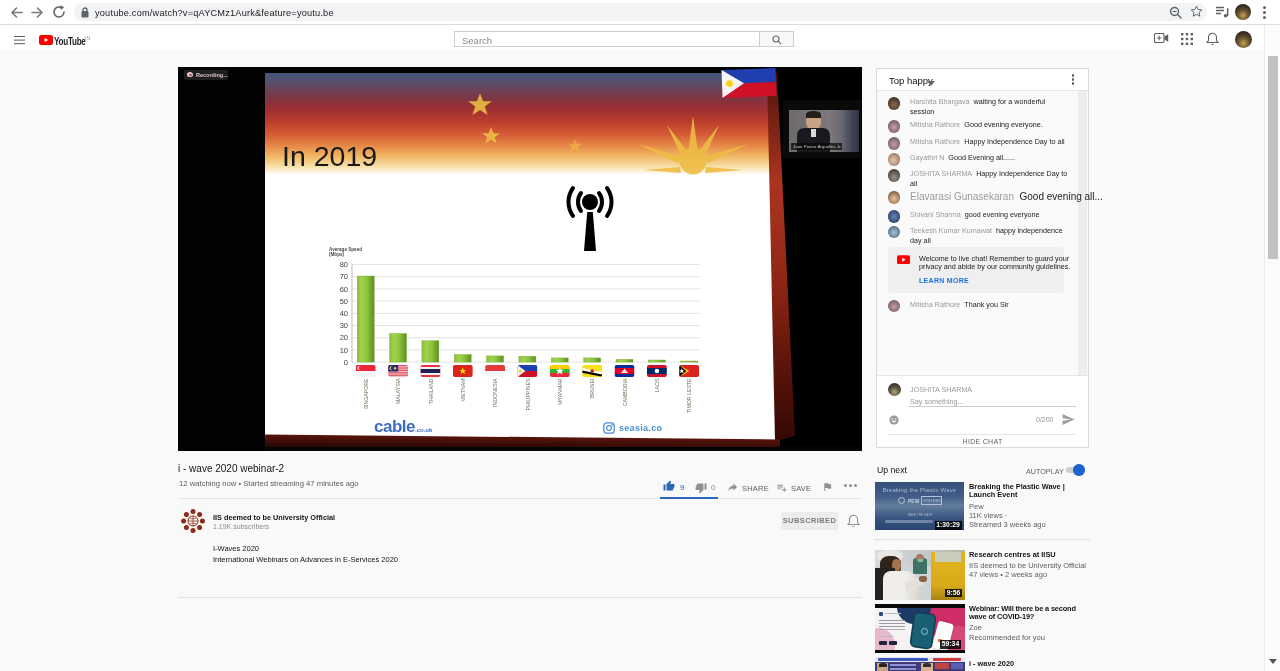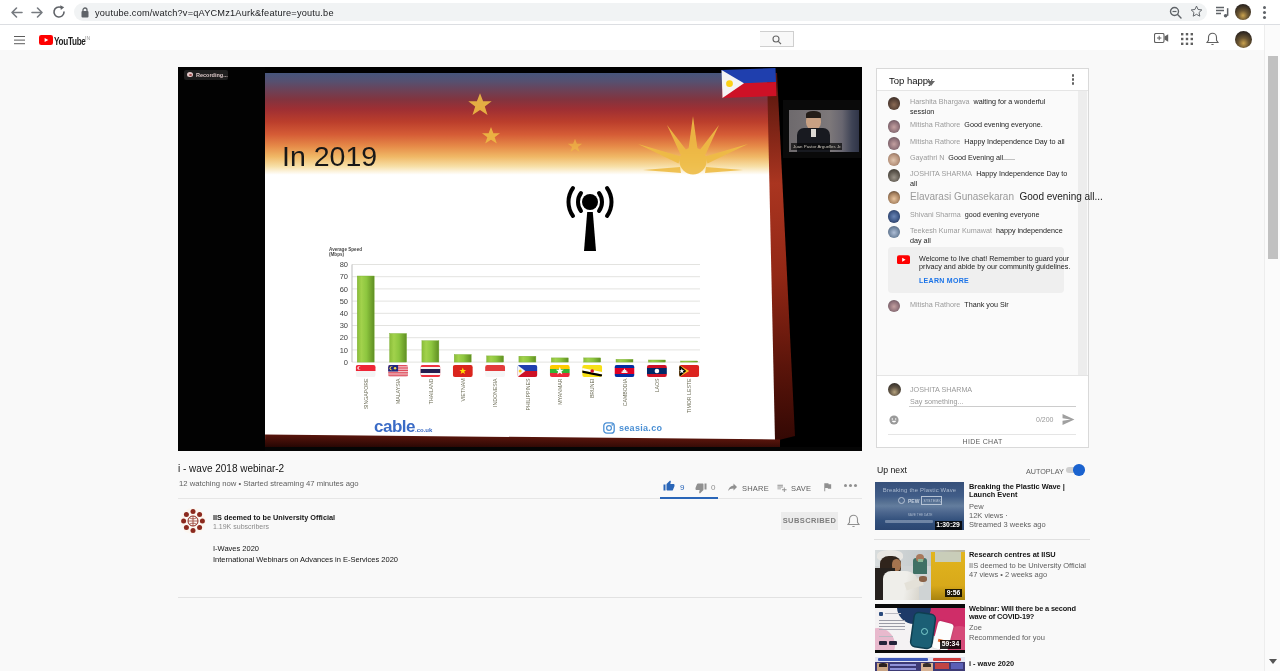--- a/index.html
+++ b/index.html
@@ -60,20 +60,23 @@
 
   <div class="abs" style="left:13.5px;top:10.5px;width:11px;height:1.5px;background:#5c5c5c;box-shadow:0 3.6px 0 #5c5c5c, 0 7.2px 0 #5c5c5c;"></div>
 
   <svg class="abs" style="left:38.5px;top:9.5px;" width="14" height="10" viewBox="0 0 20 14">
     <rect x="0" y="0" width="20" height="14" rx="3.2" fill="#fe0000"></rect>
     <path d="M8 4 L13.2 7 L8 10 Z" fill="#fff"></path>
   </svg>
   <div class="abs" style="left:53.5px;top:9.5px;font-size:11px;font-weight:bold;color:#1d1d1d;letter-spacing:-0.4px;transform:scaleX(0.74);transform-origin:0 0;">YouTube</div>
   <div class="abs" style="left:85px;top:9.5px;font-size:5px;color:#909090;">IN</div>
 
+  <div class="abs" style="left:454px;top:6px;width:306px;height:16px;border:1px solid #cfcfcf;background:#fff;">
+    <div class="abs" style="left:7px;top:3px;font-size:9.5px;color:#8a8a8a;">Search</div>
+  </div>
   <div class="abs" style="left:760px;top:6px;width:34px;height:16px;border:1px solid #cfcfcf;border-left:none;background:#f8f8f8;">
     <svg class="abs" style="left:12px;top:3px;" width="10" height="10" viewBox="0 0 10 10">
       <circle cx="4" cy="4" r="3" stroke="#666" stroke-width="1.1" fill="none"></circle>
       <path d="M6.3 6.3 L9 9" stroke="#666" stroke-width="1.1"></path>
     </svg>
   </div>
 
   <svg class="abs" style="left:1154px;top:8px;" width="15" height="10" viewBox="0 0 15 10">
     <rect x="0.5" y="0.5" width="9.5" height="9" rx="1.4" fill="none" stroke="#606060" stroke-width="1.1"></rect>
     <path d="M10.5 3.6 L14.2 1.2 V8.8 L10.5 6.4 Z" fill="#606060"></path>
@@ -324,21 +327,21 @@
   </div>
 
   <div class="abs" style="left:6px;top:3px;width:44px;height:10px;background:#1e1e1e;border-radius:2px;">
     <div class="abs" style="left:3px;top:2px;width:6px;height:5px;border-radius:50% 50% 40% 40%;background:#e3c9c9;"></div>
     <div class="abs" style="left:4.5px;top:3.5px;width:3px;height:2.5px;border-radius:50%;background:#a05050;"></div>
     <div class="abs" style="left:12px;top:1.5px;font-size:5.5px;font-weight:bold;color:#ddc9c9;">Recording...</div>
   </div>
 </div>
 
 <div id="info">
-  <div class="abs" style="left:178px;top:463px;font-size:10px;color:#141414;">i - wave 2018 webinar-2</div>
+  <div class="abs" style="left:178px;top:463px;font-size:10px;color:#141414;">i - wave 2020 webinar-2</div>
   <div class="abs" style="left:179px;top:478.5px;font-size:7.7px;color:#606060;">12 watching now • Started streaming 47 minutes ago</div>
 
   <svg class="abs" style="left:663px;top:479.5px;" width="12" height="12" viewBox="0 0 24 24" fill="#2a66b8">
     <path d="M1 21h4V9H1v12zm22-11c0-1.1-.9-2-2-2h-6.31l.95-4.57.03-.32c0-.41-.17-.79-.44-1.06L14.17 1 7.59 7.59C7.22 7.95 7 8.45 7 9v10c0 1.1.9 2 2 2h9c.83 0 1.54-.5 1.84-1.22l3.02-7.05c.09-.23.14-.47.14-.73v-2z"></path>
   </svg>
   <div class="abs" style="left:680px;top:483px;font-size:8px;color:#2a66b8;">9</div>
   <svg class="abs" style="left:695px;top:482px;" width="12" height="12" viewBox="0 0 24 24" fill="#909090">
     <path d="M15 3H6c-.83 0-1.54.5-1.84 1.22l-3.02 7.05c-.09.23-.14.47-.14.73v2c0 1.1.9 2 2 2h6.31l-.95 4.57-.03.32c0 .41.17.79.44 1.06L9.83 23l6.59-6.59c.36-.36.58-.86.58-1.41V5c0-1.1-.9-2-2-2zm4 0v12h4V3h-4z"></path>
   </svg>
   <div class="abs" style="left:711px;top:483px;font-size:8px;color:#909090;">0</div>
@@ -462,21 +465,21 @@
     <div class="abs" style="left:23px;top:15px;width:7px;height:7px;border-radius:50%;border:1.2px solid #b5c2d4;"></div>
     <div class="abs" style="left:33px;top:16.5px;font-size:5px;font-weight:bold;color:#c5d0de;">PEW</div>
     <div class="abs" style="left:46px;top:14.5px;width:21px;height:8.5px;border:1px solid #b5c2d4;"></div>
     <div class="abs" style="left:48.5px;top:17.5px;font-size:3.2px;color:#c5d0de;letter-spacing:.3px;">SYSTEMIQ</div>
     <div class="abs" style="left:20px;top:31.5px;width:50px;text-align:center;font-size:3.2px;color:rgba(220,228,240,.6);">SAVE THE DATE</div>
     <div class="abs" style="left:10px;top:38.5px;width:48px;height:3px;background:rgba(205,216,230,.4);border-radius:1px;"></div>
   </div>
   <div class="abs" style="left:934.5px;top:521px;width:27px;height:8.5px;background:rgba(0,0,0,.85);color:#fff;font-size:6.8px;font-weight:bold;text-align:center;line-height:8.5px;">1:30:29</div>
   <div class="abs" style="left:969px;top:482.5px;font-size:7.4px;font-weight:bold;color:#141414;line-height:8px;letter-spacing:0px;">Breaking the Plastic Wave |<br>Launch Event</div>
   <div class="abs" style="left:969px;top:501.5px;font-size:7.5px;color:#606060;">Pew</div>
-  <div class="abs" style="left:969px;top:511px;font-size:7.5px;color:#606060;">12K views ·</div>
+  <div class="abs" style="left:969px;top:511px;font-size:7.5px;color:#606060;">11K views ·</div>
   <div class="abs" style="left:969px;top:520px;font-size:7.5px;color:#606060;">Streamed 3 weeks ago</div>
   <div class="abs" style="left:874px;top:538.5px;width:216px;height:1px;background:#e0e0e0;"></div>
 
   <div class="abs" style="left:875px;top:550px;width:90px;height:50px;background:#cfd3d4;overflow:hidden;">
     <div class="abs" style="left:0;top:0;width:90px;height:16px;background:linear-gradient(90deg,#d8dcdd,#c2c8ca 60%,#b8b39a);"></div>
     <div class="abs" style="left:56px;top:2px;width:34px;height:48px;background:linear-gradient(#e2b51e,#d8a91a 70%,#a8830f);"></div>
     <div class="abs" style="left:60px;top:2px;width:26px;height:10px;background:#c9cdb9;"></div>
     <div class="abs" style="left:38px;top:8px;width:14px;height:16px;background:#3f7065;border-radius:3px 3px 0 0;"></div>
     <div class="abs" style="left:41px;top:4px;width:8px;height:8px;border-radius:50%;background:#a8795c;"></div>
     <div class="abs" style="left:42.5px;top:9px;width:5px;height:3px;background:#88b898;"></div>

